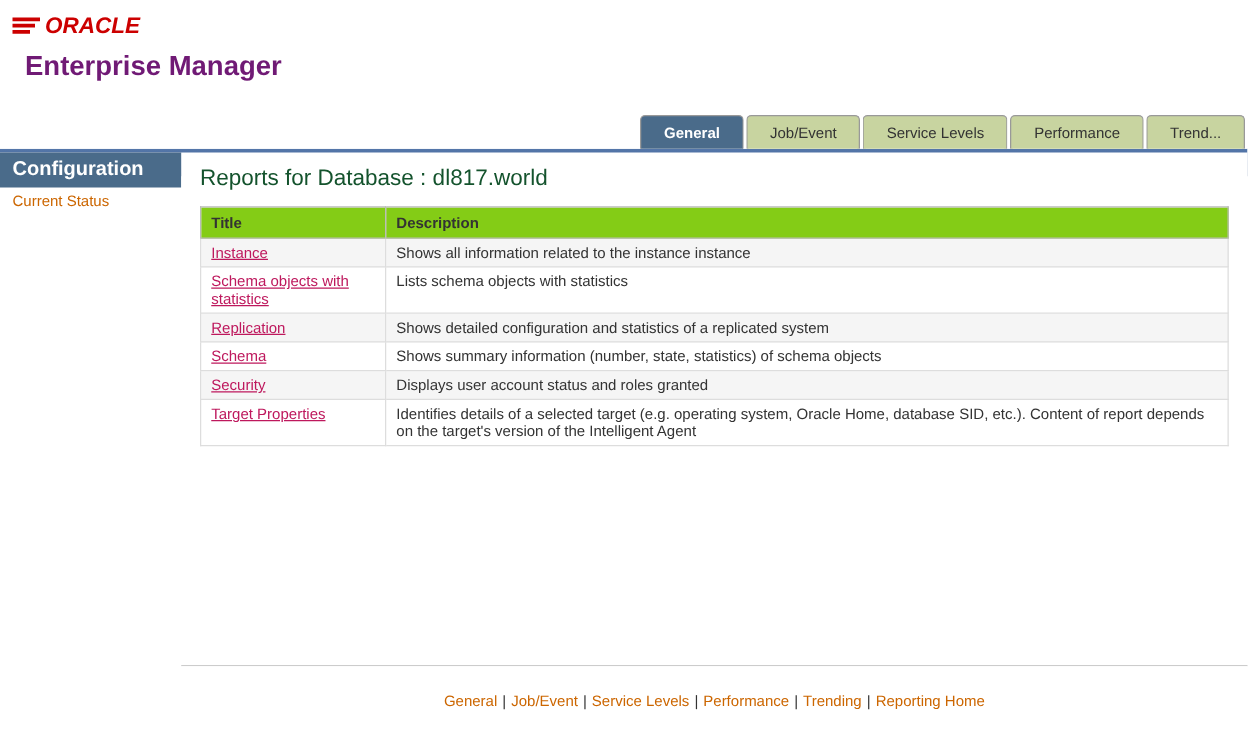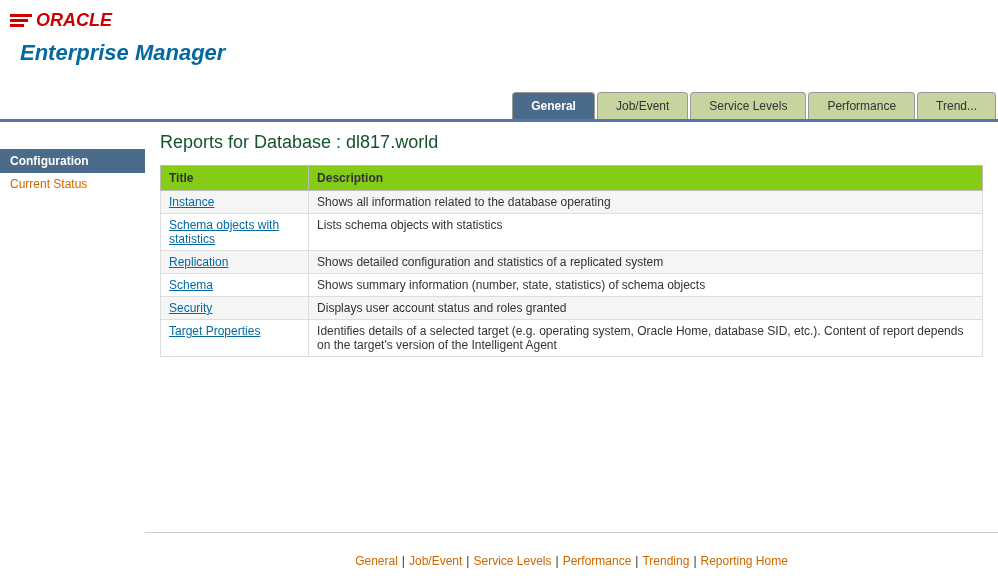--- a/index.html
+++ b/index.html
@@ -2,49 +2,49 @@
 <html><head>
   <meta charset="utf-8">
   <style>
     * { margin: 0; padding: 0; box-sizing: border-box; }
     body { font-family: Arial, sans-serif; font-size: 12px; background: #fff; width: 998px; height: 588px; overflow: hidden; }
 
     
     #header { background: #fff; height: 119px; position: relative; }
     #oracle-logo { position: absolute; top: 10px; left: 10px; }
     .oracle-text { color: #cc0000; font-size: 18px; font-weight: bold; font-style: italic; display: flex; align-items: center; gap: 2px; }
-    .em-title { position: absolute; top: 40px; left: 20px; font-size: 22px; color: #0369a1; font-style: italic; font-weight: bold; }
+    .em-title { position: absolute; top: 40px; left: 20px; font-size: 22px; color: #701a75; font-weight: bold; }
 
     
     #nav-tabs { position: absolute; bottom: 0; right: 0; display: flex; align-items: flex-end; }
     .nav-tab { padding: 6px 18px; font-size: 12px; cursor: pointer; border-radius: 4px 4px 0 0; border: 1px solid #999; border-bottom: none; margin-right: 2px; text-decoration: none; color: #333; }
     .nav-tab.active { background: #4a6b8a; color: #fff; font-weight: bold; }
     .nav-tab.inactive { background: #c8d4a0; color: #333; }
 
     
     #blue-banner { background: linear-gradient(to bottom, #5577aa, #3a5a8a); height: 22px; width: 100%; }
 
     
     #sidebar { position: absolute; top: 122px; left: 0; width: 145px; bottom: 0; background: #fff; }
-    .sidebar-section { background: #4a6b8a; color: #fff; font-weight: bold; padding: 5px 10px; font-size: 12px; margin-top: 27px; }
+    .sidebar-section { background: #4a6b8a; color: #fff; font-weight: bold; padding: 5px 10px; font-size: 16px; }
     .sidebar-item { padding: 4px 10px; }
     .sidebar-item a { color: #cc6600; text-decoration: none; font-size: 12px; }
 
     
     #main { position: absolute; top: 122px; left: 145px; right: 0; bottom: 55px; padding: 10px 15px; background: #fff; overflow-y: auto; }
     #page-title { font-size: 18px; color: #14532d; margin-bottom: 12px; font-weight: normal; }
 
     
     #report-table { width: 100%; border-collapse: collapse; }
     #report-table thead tr { background: #84cc16; }
     #report-table thead th { text-align: left; padding: 5px 8px; font-weight: bold; color: #333; border: 1px solid #bbb; }
     #report-table tbody tr { background: #fff; }
     #report-table tbody tr:nth-child(odd) { background: #f5f5f5; }
     #report-table tbody td { padding: 4px 8px; border: 1px solid #ddd; vertical-align: top; }
-    #report-table tbody td a { color: #0369a1; text-decoration: underline; cursor: pointer; }
+    #report-table tbody td a { color: #be185d; text-decoration: underline; cursor: pointer; }
     #report-table tbody td.desc { color: #333; }
 
     
     #divider { position: absolute; bottom: 55px; left: 145px; right: 0; height: 1px; background: #ccc; }
 
     
     #footer { position: absolute; bottom: 0; left: 145px; right: 0; height: 55px; display: flex; align-items: center; justify-content: center; gap: 4px; font-size: 12px; background: #fff; }
     #footer a { color: #cc6600; text-decoration: none; }
     #footer span { color: #333; }
   </style>
@@ -86,21 +86,21 @@
   <table id="report-table">
     <thead>
       <tr>
         <th>Title</th>
         <th>Description</th>
       </tr>
     </thead>
     <tbody id="table-body">
     <tr>
           <td><a href="#">Instance</a></td>
-          <td class="desc">Shows all information related to the database operating</td>
+          <td class="desc">Shows all information related to the instance instance</td>
         </tr>
         <tr>
           <td><a href="#">Schema objects with statistics</a></td>
           <td class="desc">Lists schema objects with statistics</td>
         </tr>
         <tr>
           <td><a href="#">Replication</a></td>
           <td class="desc">Shows detailed configuration and statistics of a replicated system</td>
         </tr>
         <tr>

